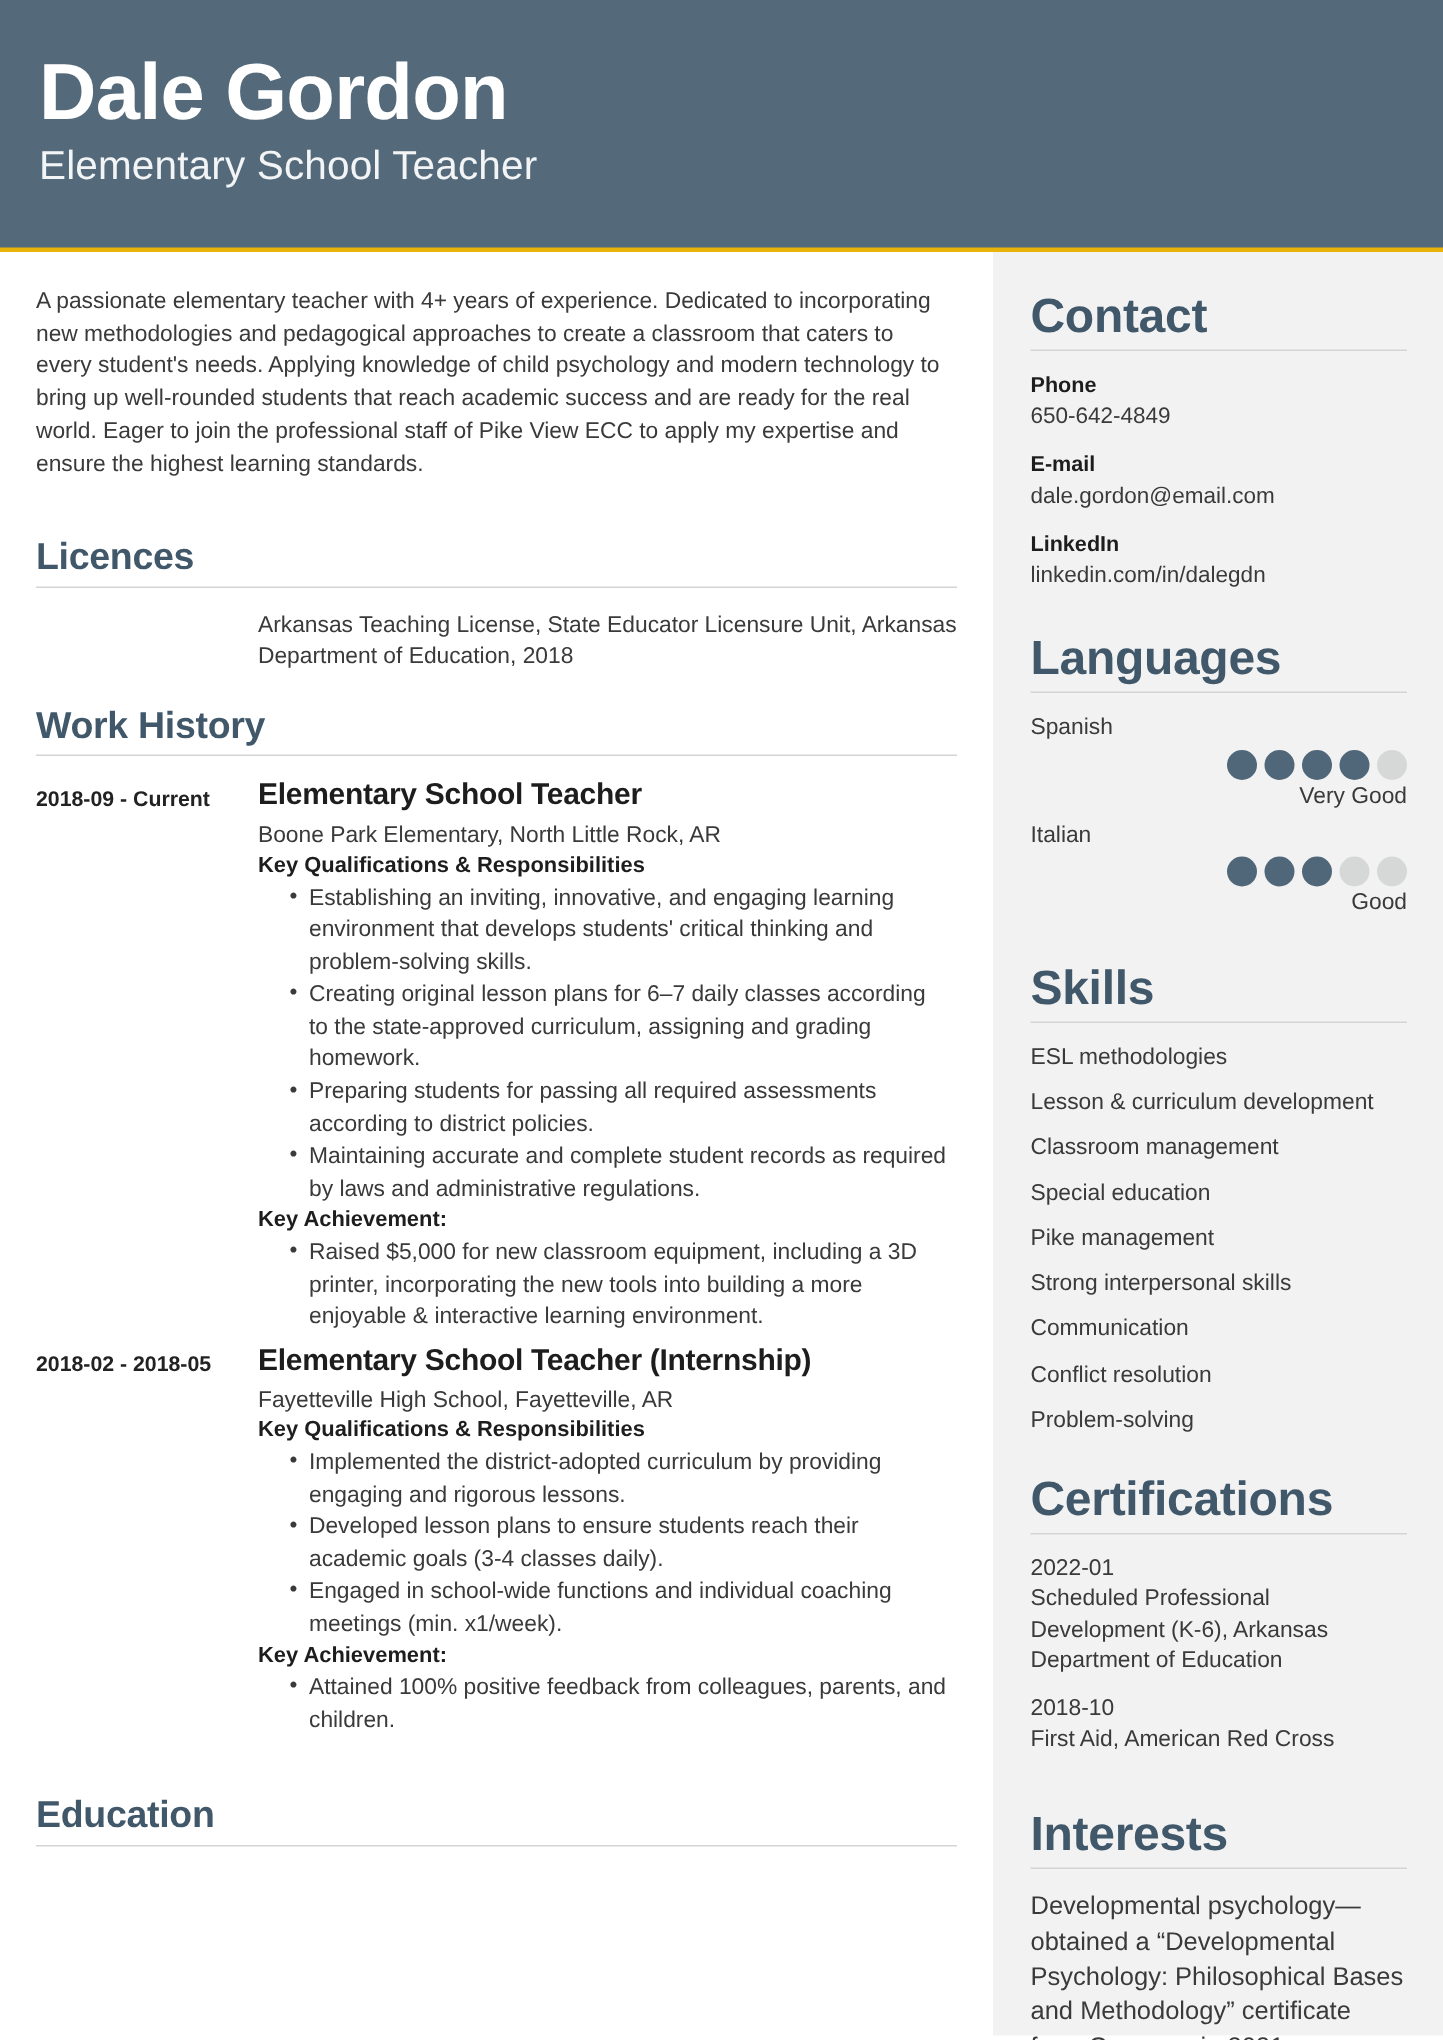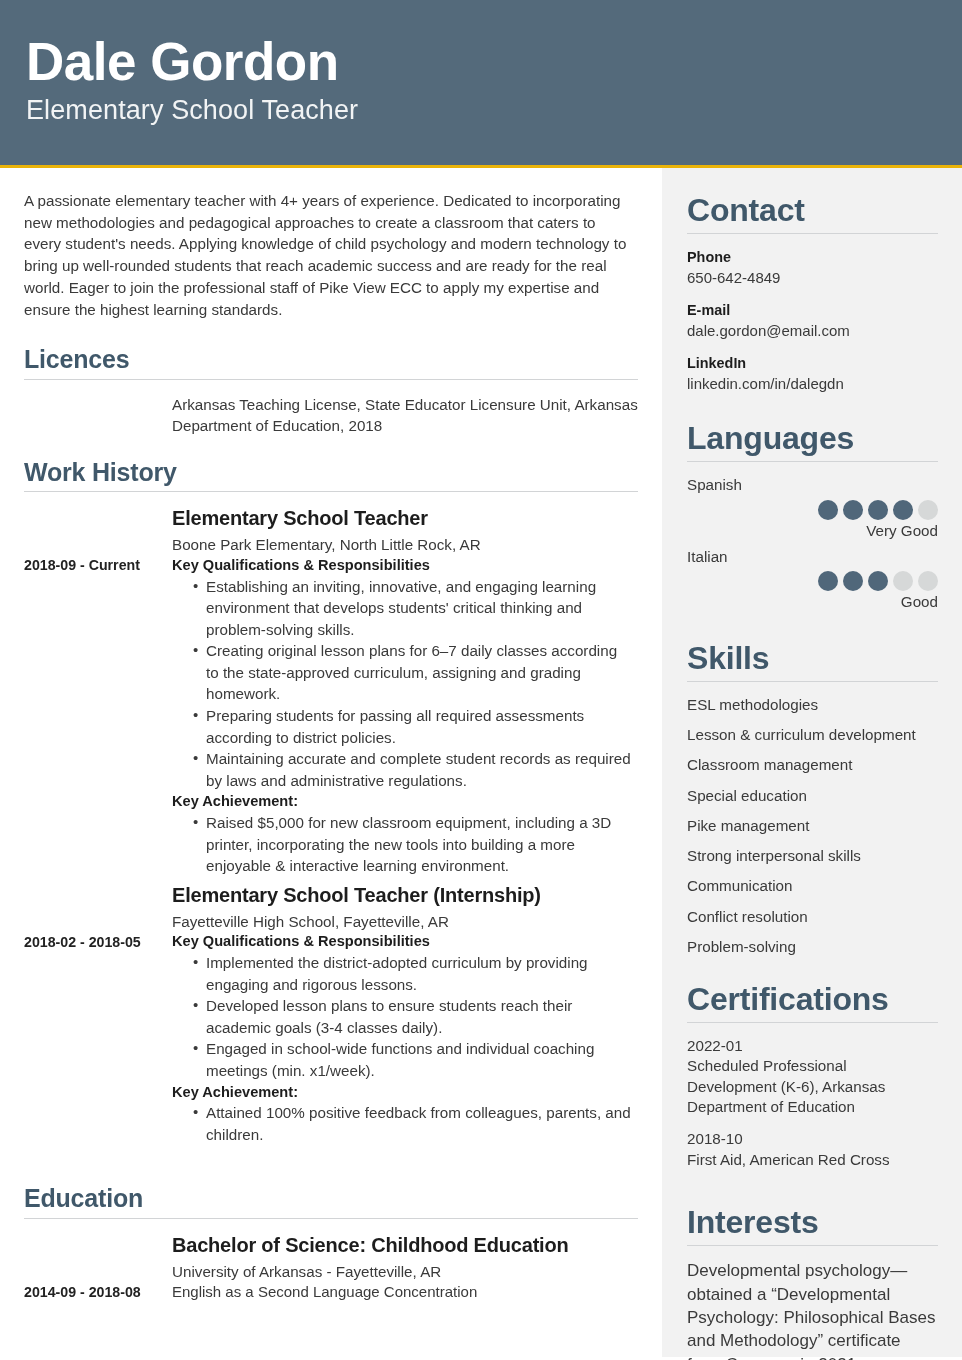--- a/index.html
+++ b/index.html
@@ -88,38 +88,37 @@
     height: 1px;
     background: #D2D4D6;
     margin: 0 0 13px 0;
   }
 
   
   .summary {
     font-size: 15.2px;
     line-height: 1.43;
     color: #3a3a3a;
-    margin: 0 0 24px 0;
+    margin: 0 0 36px 0;
     padding-right: 8px;
   }
 
   
   .entry {
     display: flex;
     margin-bottom: 6px;
   }
   .entry-dates {
     width: 148px;
     flex: 0 0 148px;
     font-size: 14.2px;
     font-weight: 700;
     color: #222222;
     line-height: 1.42;
     padding-top: 5px;
-    margin-top: 44px;
   }
   .entry-body {
     flex: 1 1 auto;
     padding-right: 6px;
   }
   .entry-title {
     font-size: 20px;
     font-weight: 700;
     color: #1d1d1d;
     margin: 0 0 5px 0;
@@ -319,30 +318,20 @@
             </div>
           </div>
         </div>
     </div>
 
     <div class="block-gap-lg"></div>
 
     <div>
       <h2 class="section-head">Education</h2>
       <div class="section-rule"></div>
-      <div id="education-entries">
-          <div class="entry">
-            <div class="entry-dates">2014-09 - 2018-08</div>
-            <div class="entry-body">
-              <div class="entry-title">Bachelor of Science: Childhood Education</div>
-              <div class="entry-org">University of Arkansas - Fayetteville, AR</div>
-              <div class="entry-sub">English as a Second Language Concentration</div>
-            </div>
-          </div>
-        </div>
     </div>
 
   </div>
 
   <div class="side-col">
 
     <div>
       <h2 class="side-head">Contact</h2>
       <div class="side-rule"></div>
       <div id="contact-items">

